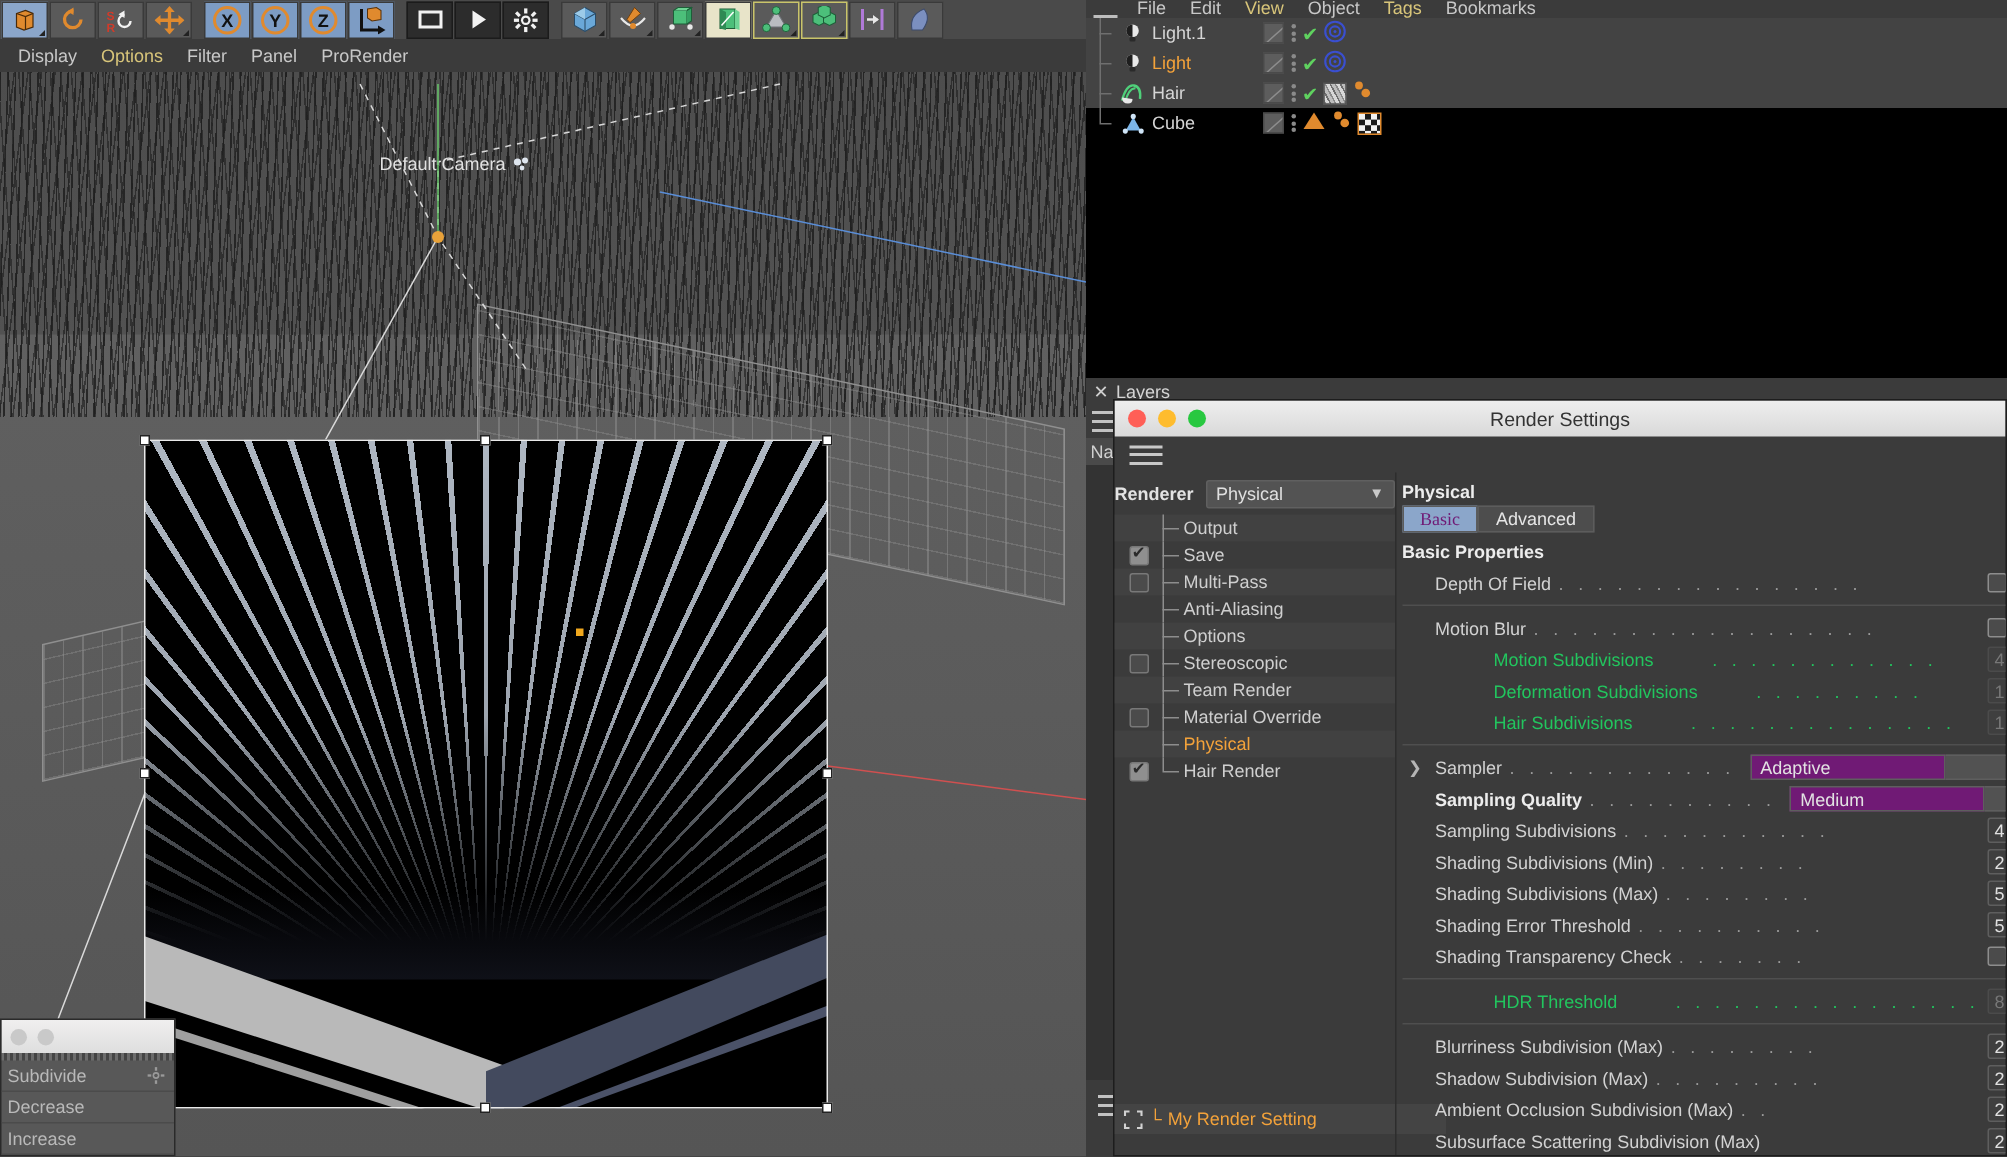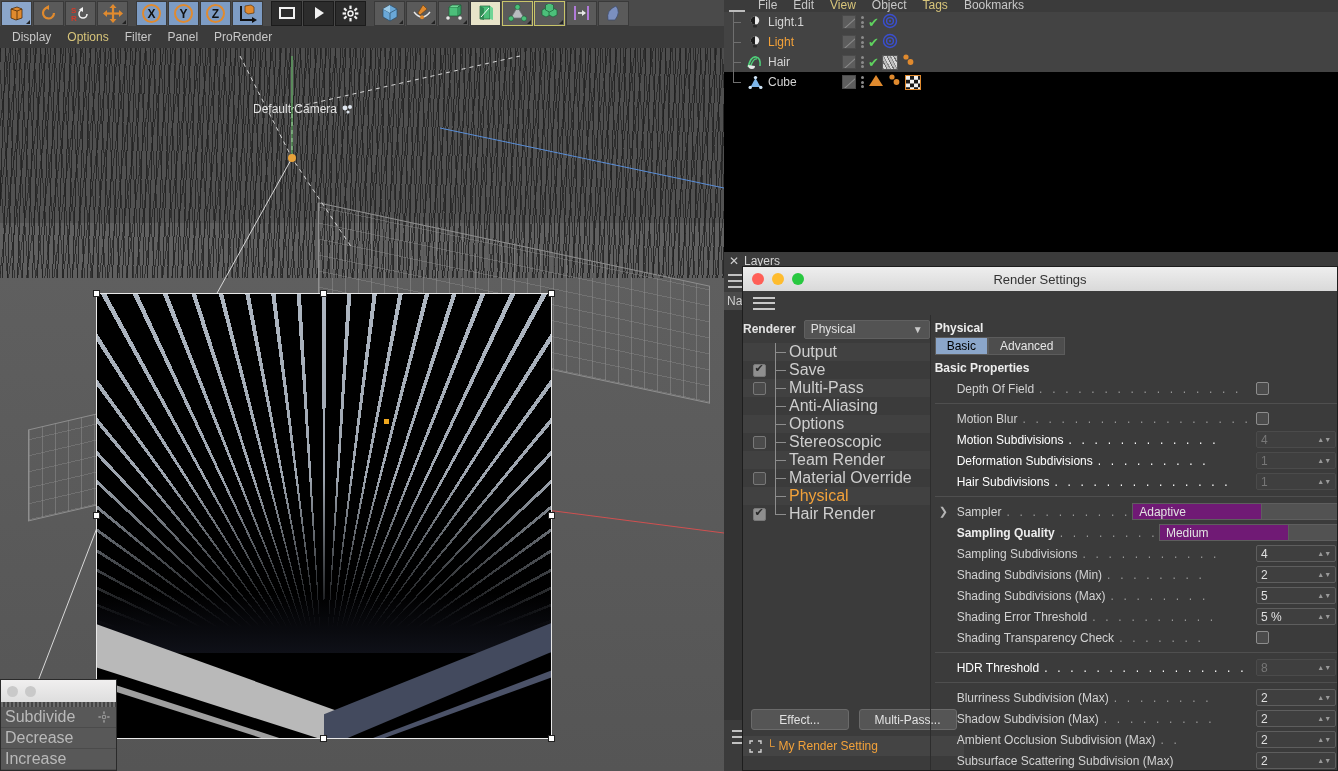--- a/index.html
+++ b/index.html
@@ -104,21 +104,21 @@
 
   
   .fragwin { position:absolute; left:0; top:679px; width:117px; height:92px;
              background:#585858; border:1px solid #2a2a2a; overflow:hidden; }
   .fragwin .bar { height:22px; background:linear-gradient(#f0efef,#dedede);
                   display:flex; align-items:center; padding-left:6px; gap:7px; }
   .fragwin .dot { width:11px; height:11px; border-radius:50%; background:#c9c9c9; }
   .fragwin .dotrow { height:5px; background:
       repeating-linear-gradient(90deg,#6b6b6b 0 2px,#444 2px 4px); }
   .fragwin .row { height:21px; display:flex; align-items:center;
-                  padding-left:4px; color:#b9b9b9; font-size:16px;
+                  padding-left:4px; color:#b9b9b9; font-size:12px;
                   border-bottom:1px solid #4b4b4b; position:relative; }
 
   
   .topmenubar { position:absolute; left:724px; top:0; width:614px; height:12px;
                 background:#3b3b3b; overflow:hidden; display:flex;
                 align-items:flex-end; font-size:12px; }
   .topmenubar .hm { width:26px; display:flex; justify-content:center; }
   .topmenubar .hm i { display:block; width:16px; height:2px; background:#bdbdbd; }
   .topmenubar .mi { padding:0 8px; color:#c8c8c8; }
   .topmenubar .mi.hl { color:#d8c57a; }
@@ -187,21 +187,21 @@
   .renderer-row { height:28px; display:flex; align-items:center;
                   justify-content:center; gap:8px; }
   .renderer-row .lbl { font-size:12px; color:#e3e3e3; font-weight:bold; }
   .ddown { width:126px; height:19px; background:#535353; border:1px solid #606060;
            border-radius:2px; display:flex; align-items:center;
            padding:0 6px; font-size:12px; color:#e0e0e0;
            justify-content:space-between; }
   .ddown .cv { font-size:10px; color:#c9c9c9; }
 
   .tree { position:relative; }
-  .tr-row { height:18px; display:flex; align-items:center; font-size:16px;
+  .tr-row { height:18px; display:flex; align-items:center; font-size:12px;
             color:#cfcfcf; position:relative; }
   .tr-row.alt { background:#414141; }
   .tr-row.sel .tr-label { color:#f3a23a; }
   .tr-cb { width:32px; display:flex; justify-content:center; }
   .cbx { width:13px; height:13px; background:#4b4b4b; border:1px solid #787878;
          border-radius:2px; position:relative; }
   .cbx.on { background:#8f8f8f; }
   .cbx.on:after { content:'✔'; position:absolute; left:1px; top:-3px;
                   font-size:11px; color:#2a2a2a; }
   .tr-stem { width:14px; height:18px; position:relative; }
@@ -222,27 +222,27 @@
                color:#f3a23a; gap:4px; padding-left:6px; }
   .crossbox { width:13px; height:13px; position:relative; }
 
   
   .rp-title { font-size:12px; font-weight:bold; color:#ededed;
               padding:6px 0 2px 4px; }
   .tabs { display:flex; padding-left:4px; }
   .tab { height:18px; padding:0 11px; font-size:12px; color:#e6e6e6;
          display:flex; align-items:center; background:#4d4d4d;
          border:1px solid #5c5c5c; }
-  .tab.on { background:#8ba6ca; color:#000000; }
+  .tab.on { background:#8ba6ca; color:#701a75;font-family:Liberation Serif, serif; }
   .sec-title { font-size:12px; font-weight:bold; color:#ededed;
                padding:6px 0 3px 4px; }
   .prow { height:21px; display:flex; align-items:center; font-size:12px;
           color:#d2d2d2; padding-left:26px; position:relative; }
   .prow.bold .pname { font-weight:bold; color:#ededed; }
-  .prow.dim .pname, .prow.dim .dots { color:#ffffff; }
+  .prow.dim .pname, .prow.dim .dots { color:#22c55e;margin-left:39px; }
   .prow .pname { white-space:nowrap; }
   .prow .dots { flex:1; overflow:hidden; white-space:nowrap; color:#9a9a9a;
                 margin:0 5px; letter-spacing:3.2px; font-size:12px;
                 text-align:left; }
   .pfield { width:80px; height:17px; background:#3f3f3f; border:1px solid #5e5e5e;
             border-radius:2px; display:flex; align-items:center;
             padding:0 4px; font-size:12px; color:#e0e0e0;
             justify-content:space-between; margin-right:48px; }
   .pfield.dim { color:#777; border-color:#4b4b4b; }
   .spin { display:flex; flex-direction:column; align-items:center; gap:1px;
@@ -821,24 +821,20 @@
                 <span class="cbx on"></span>
               </span>
             <span class="tr-stem">
                 <i class="v last"></i>
                 <i class="h"></i>
               </span>
             <span class="tr-label">Hair Render</span>
           </div>
         </div>
 
-        <div class="rs-btnrow">
-          <span class="rs-btn">Effect...</span>
-          <span class="rs-btn">Multi-Pass...</span>
-        </div>
 
         <div class="rs-setrow">
           <span class="crossbox">
             <svg width="13" height="13" viewBox="0 0 13 13">
                 <g fill="none" stroke="#d2d2d2" stroke-width="1.4">
                   <path d="M1 4 V1 H4"></path>
                   <path d="M9 1 H12 V4"></path>
                   <path d="M12 9 V12 H9"></path>
                   <path d="M4 12 H1 V9"></path>
                 </g>

